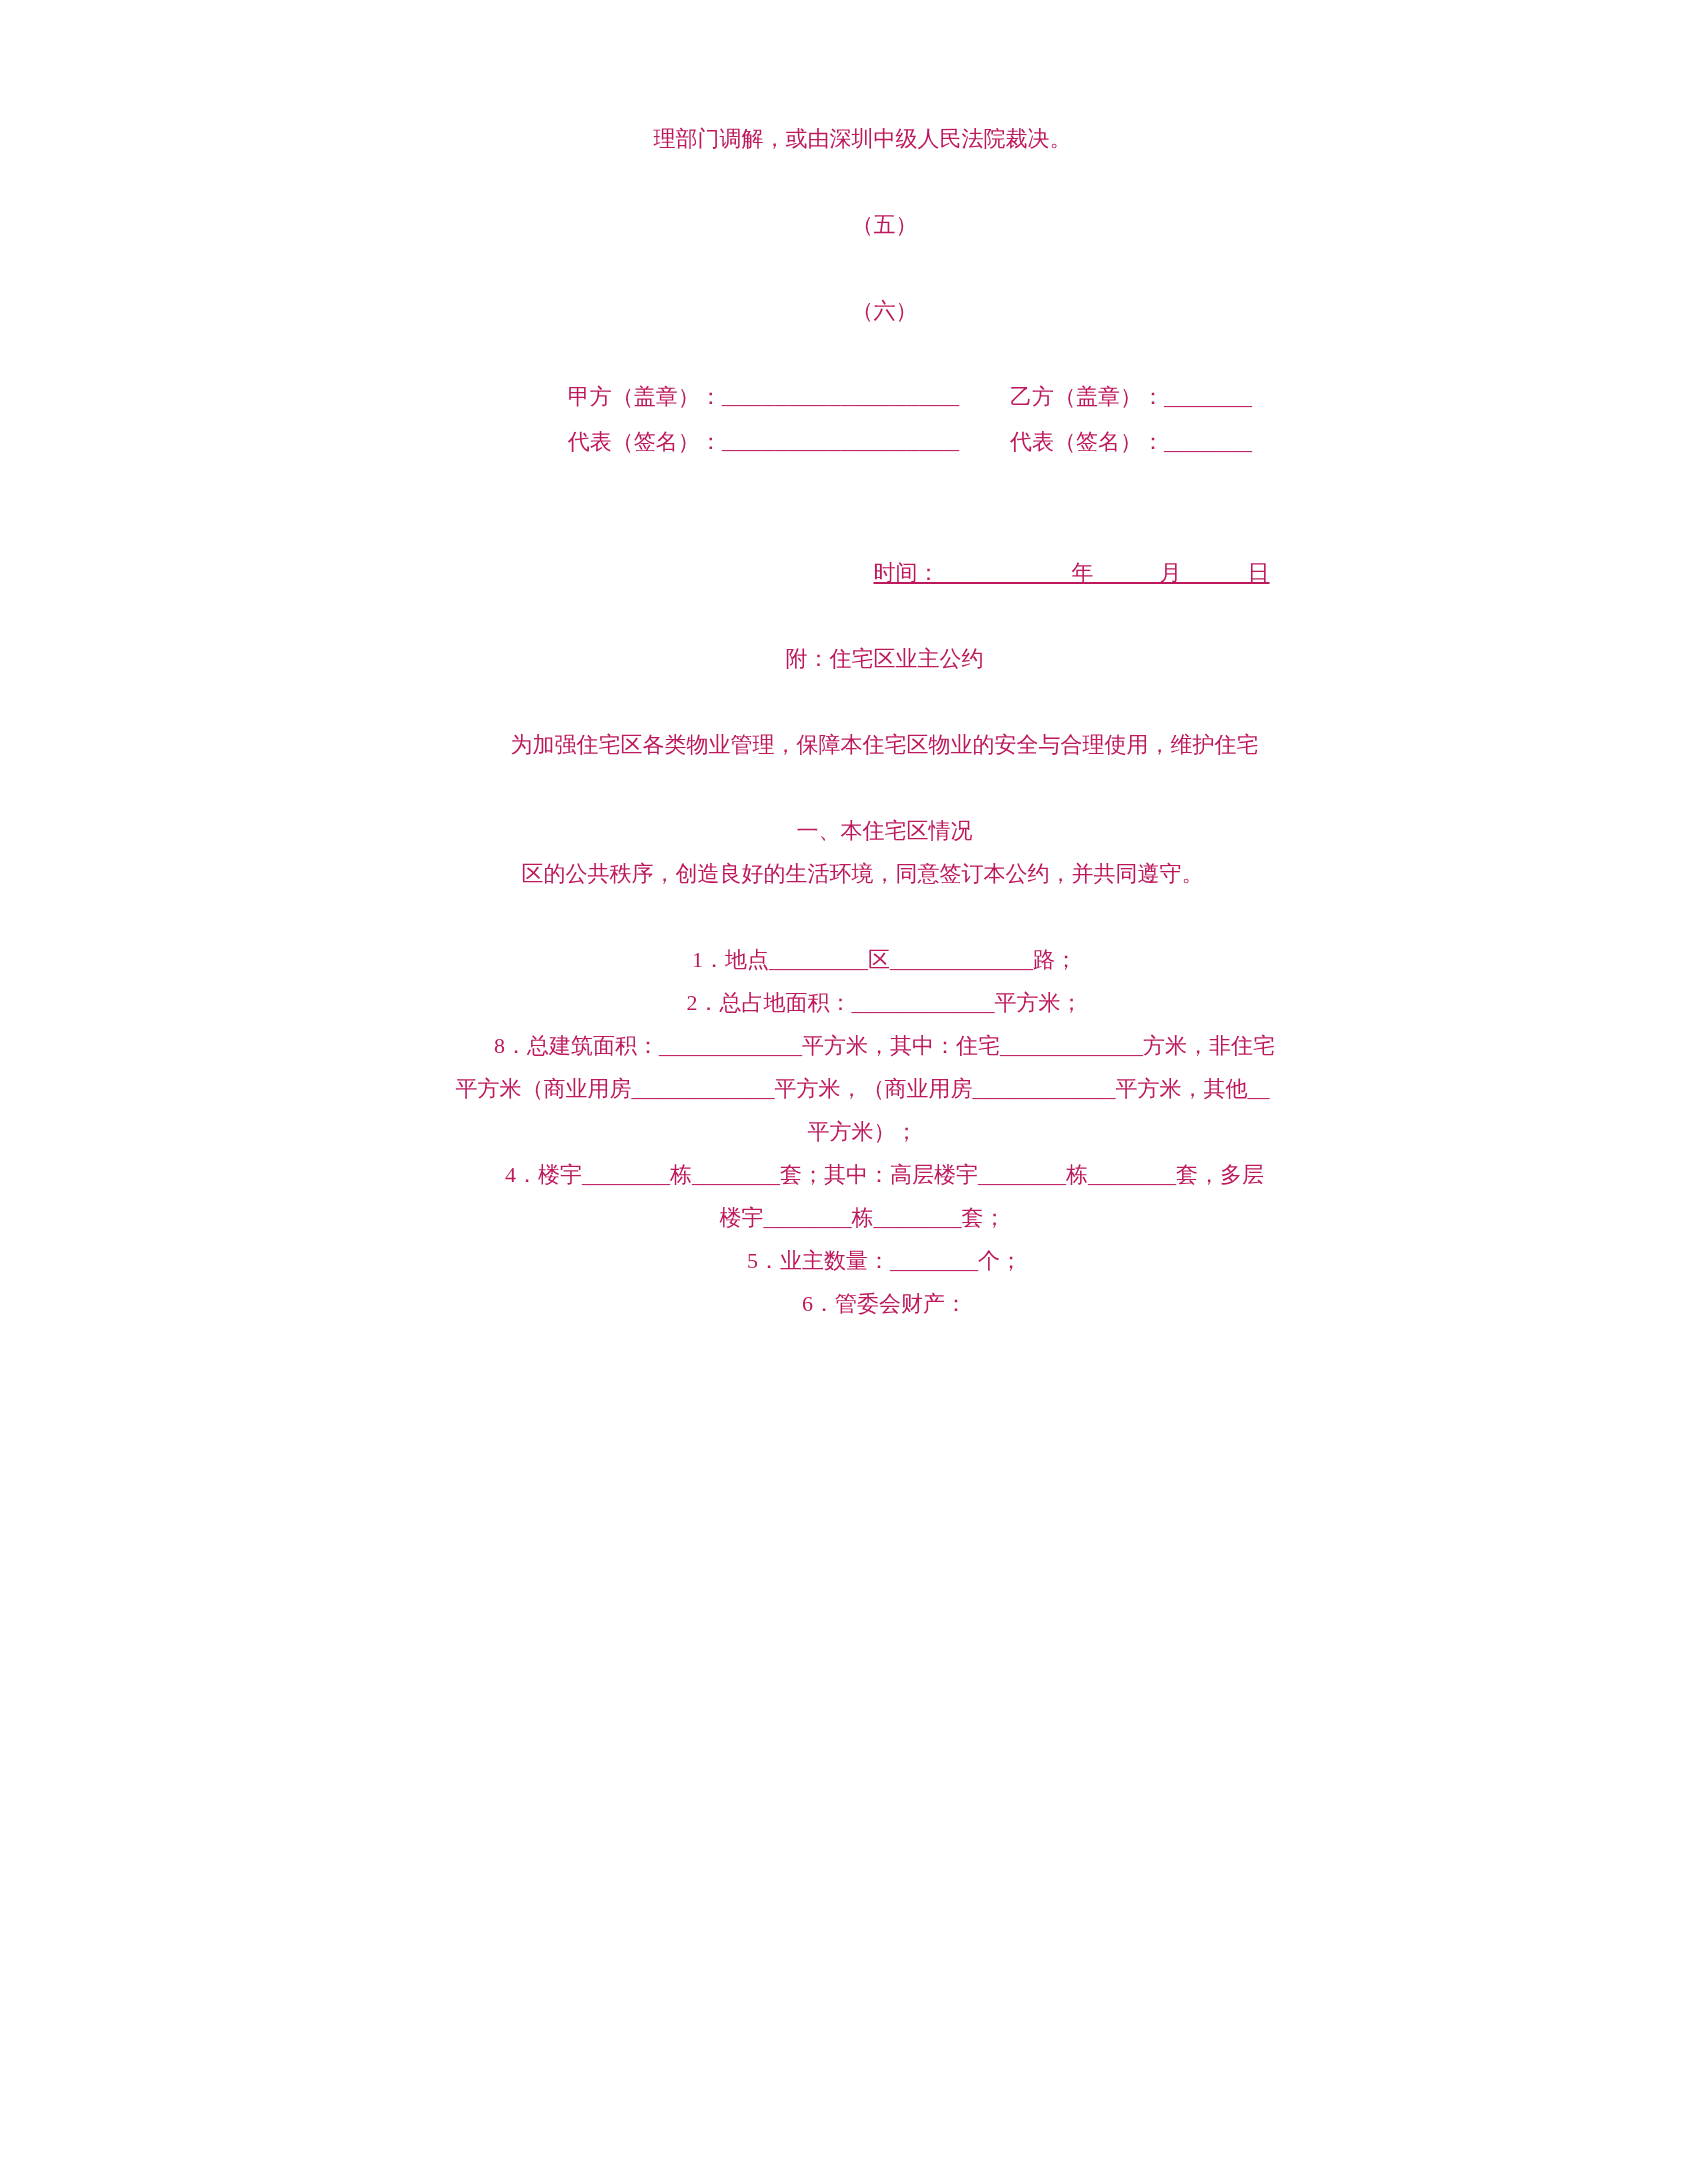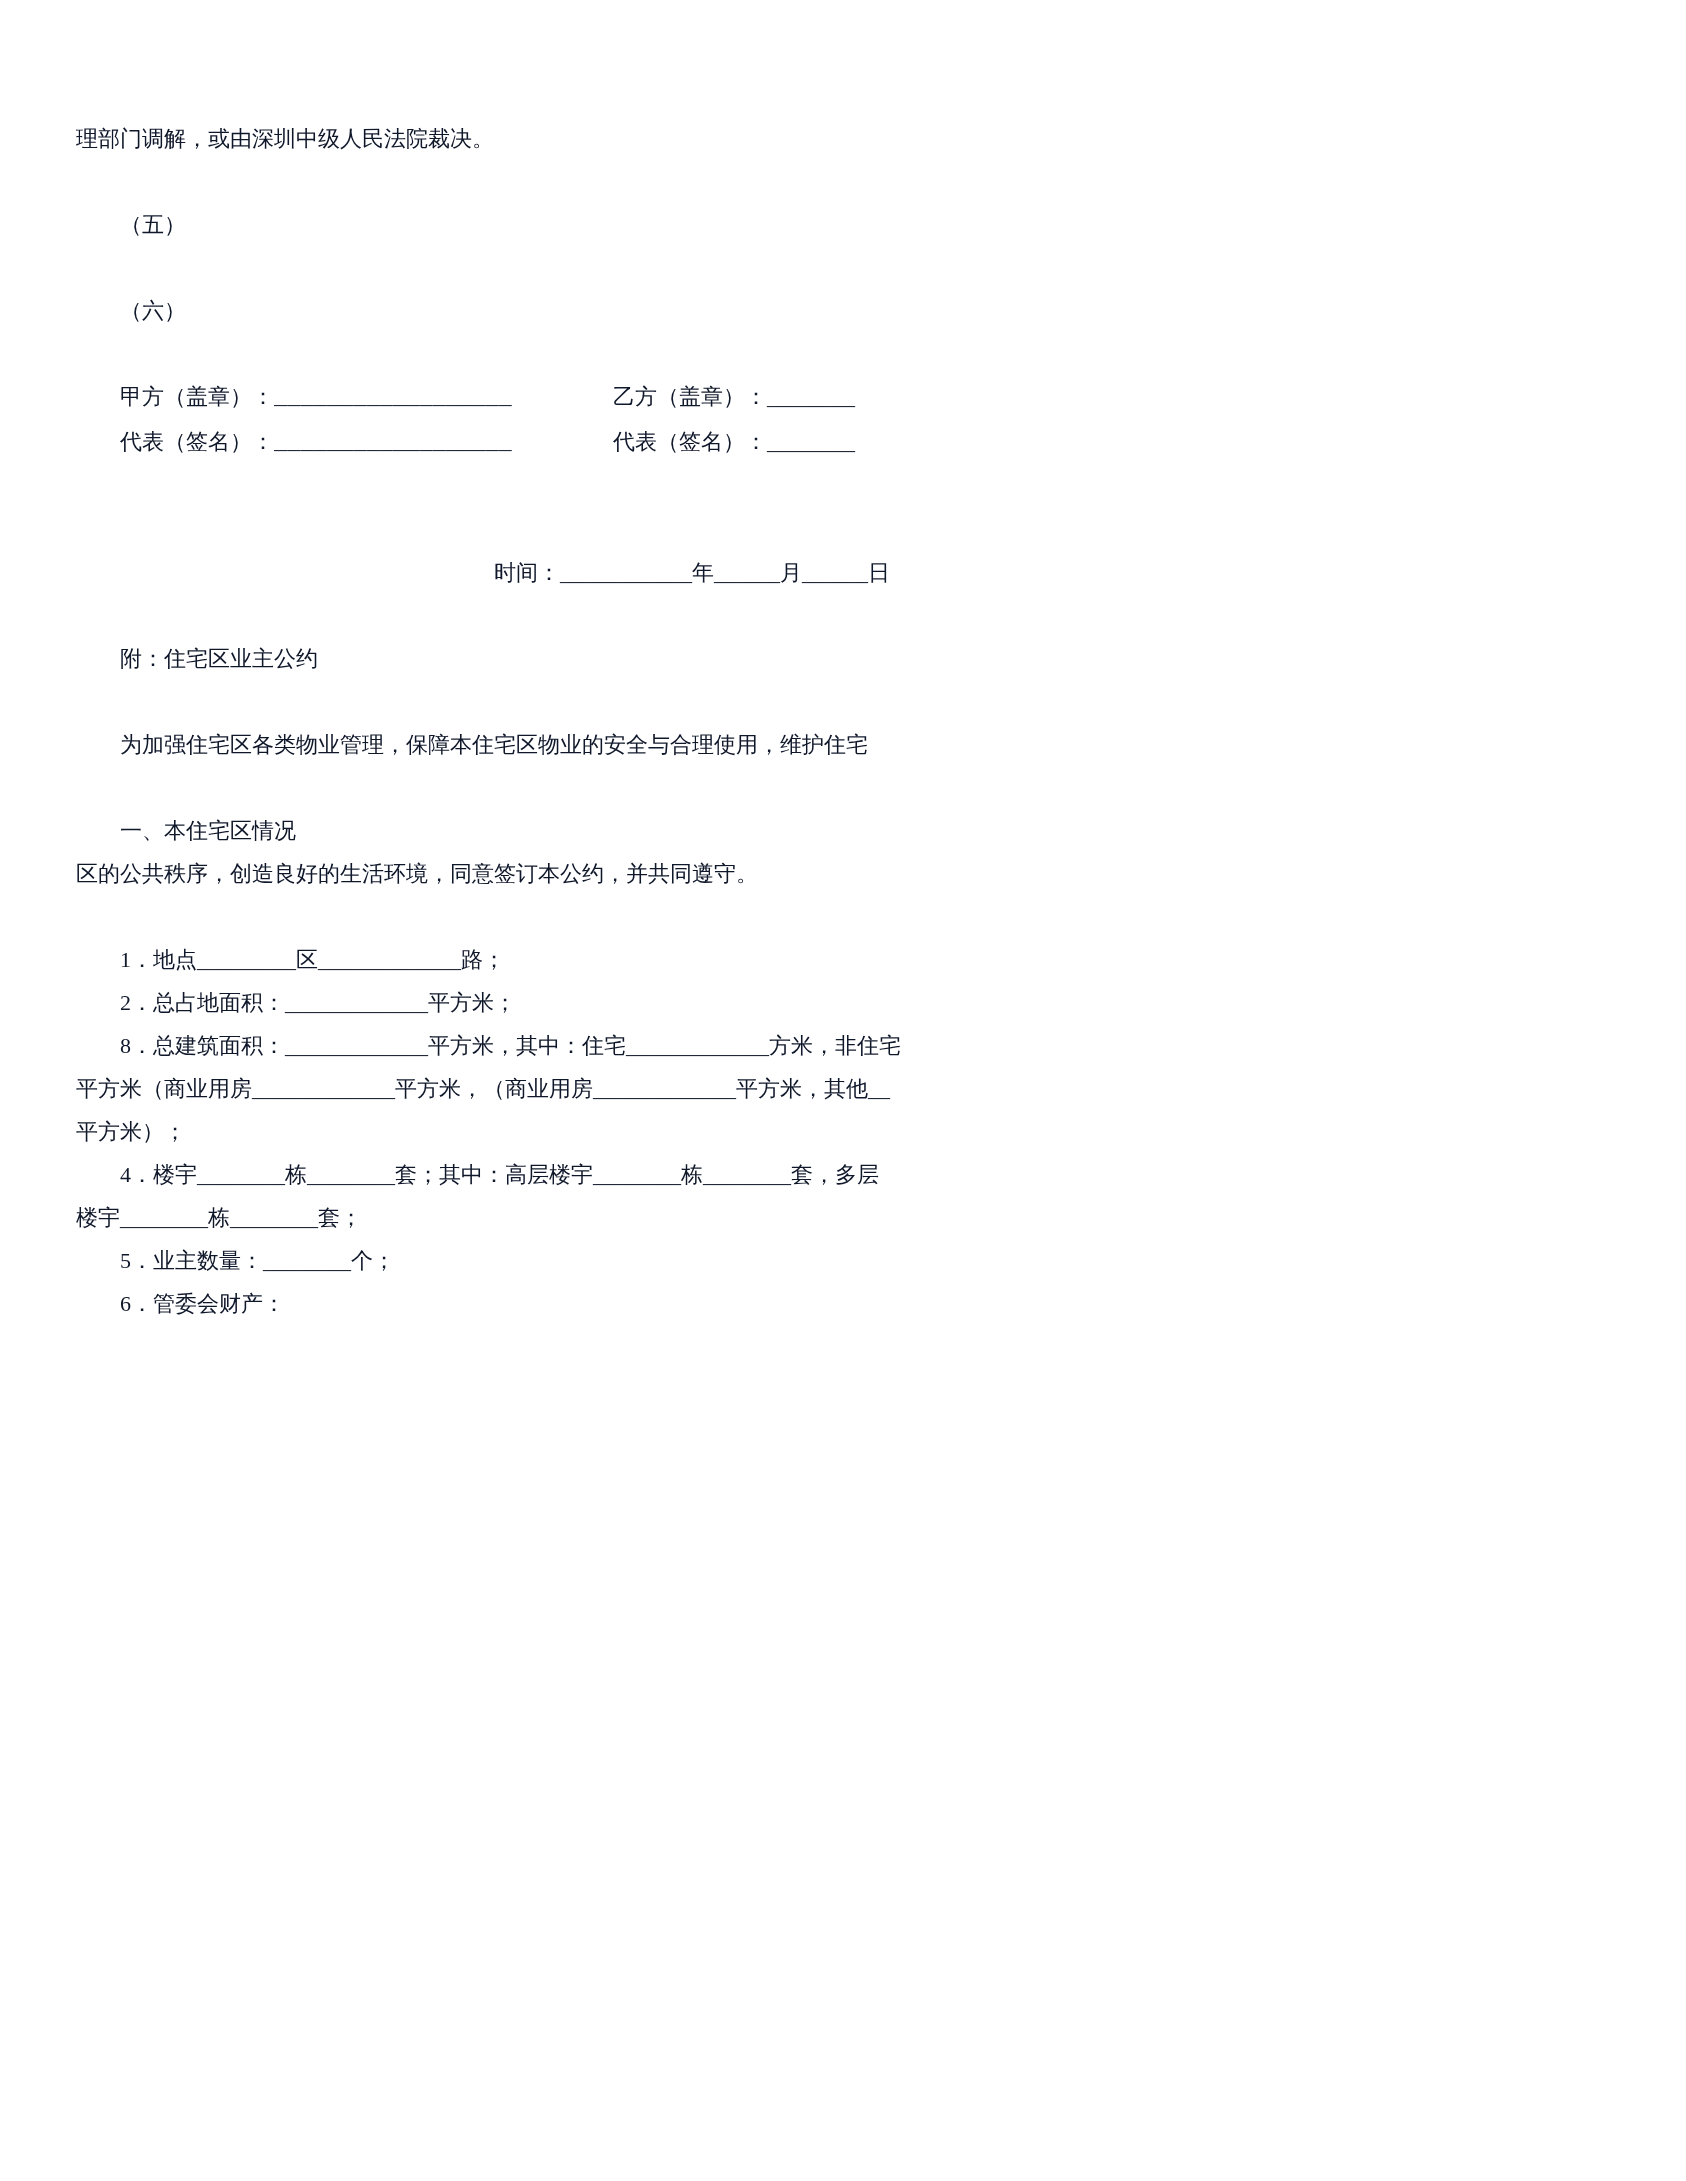--- a/index.html
+++ b/index.html
@@ -8,36 +8,37 @@
     width: 1686px;
     height: 2182px;
     background: #ffffff;
     overflow: hidden;
   }
   .page {
     padding: 117px 37px 0 76px;
     font-family: "Liberation Serif", "DejaVu Serif", serif;
     font-size: 22px;
     line-height: 43px;
-    color: #0f172a;
+    color: #be185d;
+    text-align: center;
   }
   .line {
     margin: 0;
     white-space: nowrap;
   }
   .indent { padding-left: 44px; }   
   .gap1 { margin-top: 43px; }       
   .gap2 { margin-top: 86px; }       
   .sig-row { padding-left: 44px; }
   .sig-left {
     display: inline-block;
     width: 493px;
     font-family: Liberation Mono, monospace;
   }
-  .date-line { padding-left: 418px; }
+  .date-line { padding-left: 418px; text-decoration: underline; }
 </style>
 </head>
 <body>
 
 <div class="page">
 
   <p class="line">理部门调解，或由深圳中级人民法院裁决。</p>
 
   <p class="line indent gap1">（五）</p>
 

